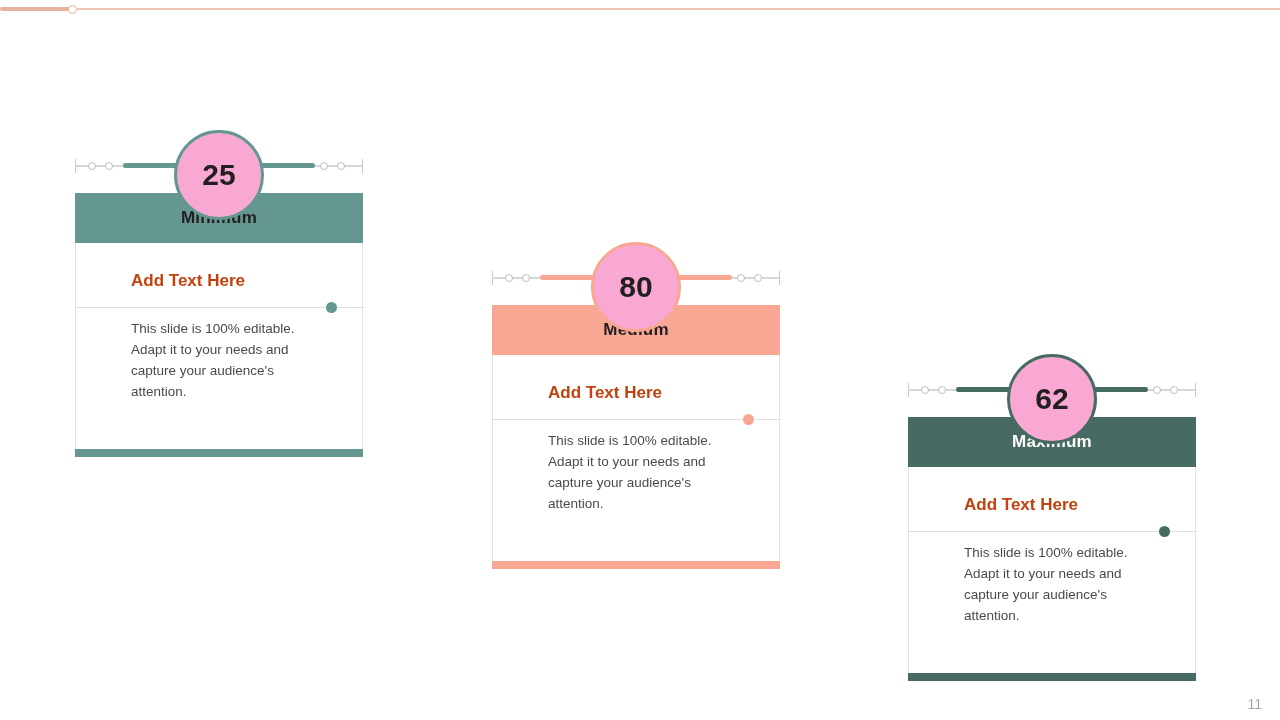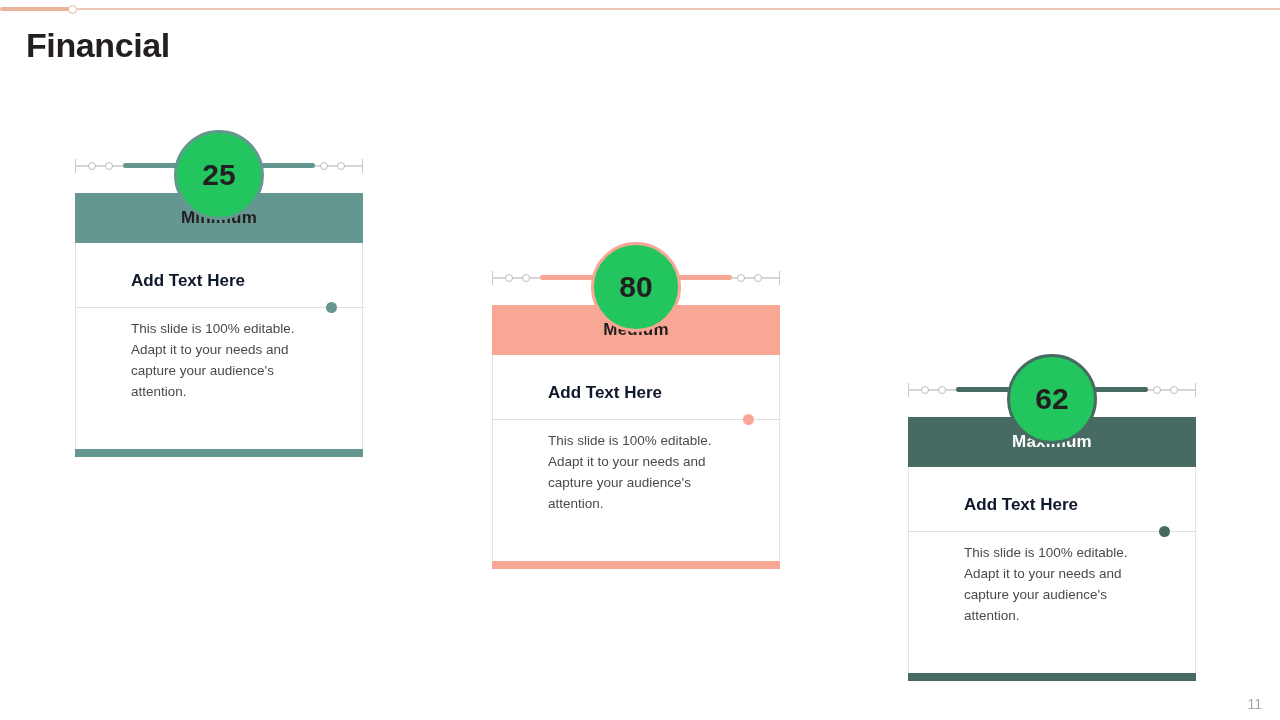--- a/index.html
+++ b/index.html
@@ -42,42 +42,42 @@
   .tick { width:1.3px; height:14px; top:4px; }
   .hair { height:1.2px; top:10.4px; }
   .ring {
     width:8px; height:8px; top:7px; border-radius:50%;
     background:#fff; border:1.3px solid #bdbdbd;
   }
   .bold-bar { height:4.5px; top:8.2px; border-radius:2.2px; }
 
   
   .badge {
-    position:absolute; border-radius:50%; background:#22c55e;
+    position:absolute; border-radius:50%; background:#f9a8d4;
     display:flex; align-items:center; justify-content:center;
     font-weight:700; color:#231F20; z-index:5;
   }
 
   
   .card { position:absolute; background:#ffffff; }
   .card-head {
     position:absolute; left:0; top:0; width:100%;
     display:flex; align-items:center; justify-content:center;
     font-weight:700; letter-spacing:0.2px;
   }
   .card-body {
     position:absolute; left:0; width:100%;
     background:#ffffff;
     border-left:1px solid #e3e3e3;
     border-right:1px solid #e3e3e3;
   }
   .card-foot { position:absolute; left:0; width:100%; }
 
   .sub-title {
-    position:absolute; font-weight:700; color:#0f172a;
+    position:absolute; font-weight:700; color:#c2410c;
   }
   .divider { position:absolute; height:1px; background:#e0e0e0; }
   .divider-dot {
     position:absolute; width:11px; height:11px; border-radius:50%;
   }
   .body-text {
     position:absolute; color:#4a4a4a; line-height:1.55;
   }
 
   .page-number {
@@ -89,21 +89,20 @@
 <body>
 
 <div id="slide">
 
   <div class="top-rule">
     <div class="thick"></div>
     <div class="knob"></div>
     <div class="thin"></div>
   </div>
 
-  <div class="page-title">Financial</div>
 
   <div class="group" id="group-0" style="left:75px; top:130px; width:288px;">
 
     <div class="connector" style="top:25px;">
       <div class="conn-seg tick" style="left: 0px; background: rgb(201, 201, 201);"></div>
       <div class="conn-seg hair" style="left: 0px; width: 48px; background: rgb(214, 214, 214);"></div>
       <div class="conn-seg ring" style="left:13px;"></div>
       <div class="conn-seg ring" style="left:30px;"></div>
       <div class="conn-seg bold-bar" style="left: 48px; width: 62px; background: rgb(99, 151, 144);"></div>
       <div class="conn-seg bold-bar" style="left: 178px; width: 62px; background: rgb(99, 151, 144);"></div>

